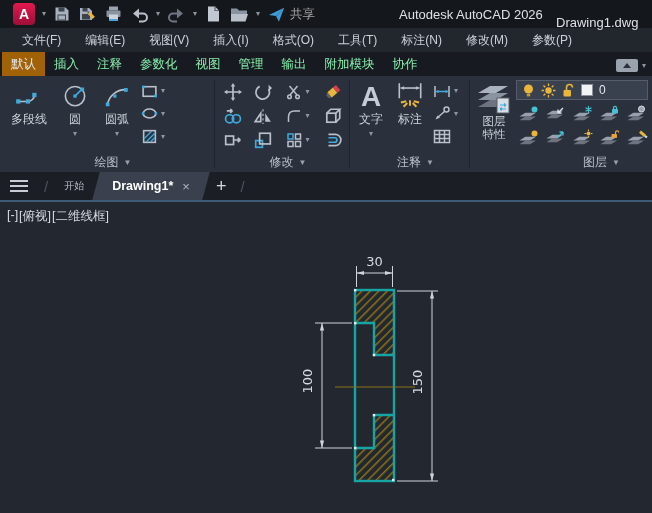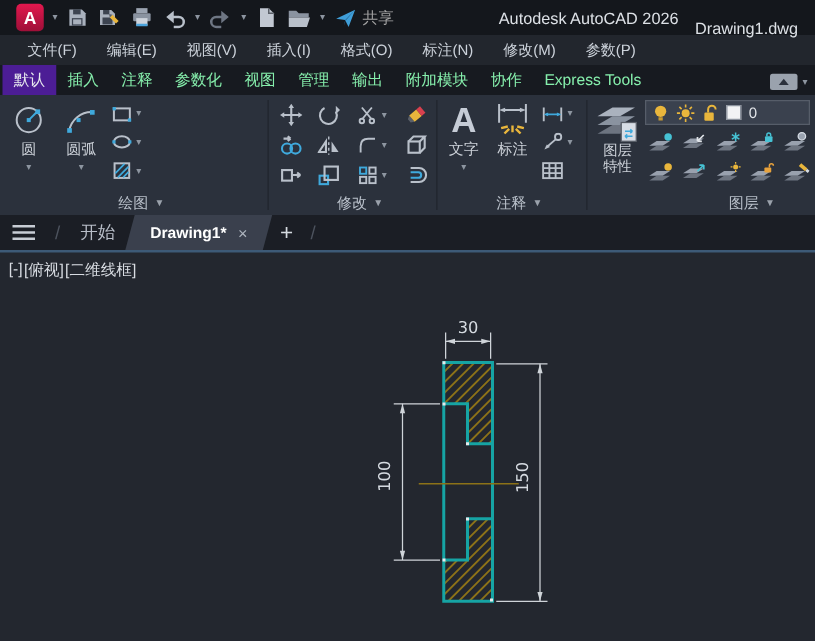--- a/index.html
+++ b/index.html
@@ -19,21 +19,21 @@
   .doctitle { position:absolute; left:556px; top:0; height:45px; display:flex; align-items:center;
     color:#dde1e6; font-size:13px; }
 
   
   #menubar { height:24px; background:#22262d; display:flex; align-items:center; padding-left:10px; }
   .menu-item { color:#ccd2da; font-size:12px; padding:0 12px; height:24px; display:flex; align-items:center; }
 
   
   #ribbontabs { height:24px; background:#171a20; display:flex; align-items:flex-end; padding-left:2px; }
   .rtab { color:#86efac; font-size:12.5px; padding:4px 9px; height:24px; display:flex; align-items:center; }
-  .rtab.active { background:#4c1d95; color:#e7eaee; }
+  .rtab.active { background:#a16207; color:#e7eaee; }
   .rcollapse { margin-left:auto; margin-right:6px; display:flex; align-items:center; gap:4px; padding-bottom:4px; }
   .rcollapse .pillow { width:22px; height:13px; background:#9aa2ad; border-radius:2px; display:flex; align-items:center; justify-content:center; }
   .rcollapse .pillow i { width:0; height:0; border-left:4px solid transparent; border-right:4px solid transparent; border-bottom:5px solid #2b313c; }
 
   
   #ribbon { height:96px; background:#2b313c; position:relative; }
   .panel { position:absolute; top:0; bottom:0; display:flex; flex-direction:column; }
   .p-draw { left:0; width:214px; }
   .p-modify { left:215px; width:134px; }
   .p-annot { left:350px; width:119px; }
@@ -65,21 +65,21 @@
   .swatch { width:12px; height:12px; background:#f2f3f5; border:1px solid #8b929d; }
   .layname { color:#e3e6ea; font-size:12px; }
   .laygrid { display:grid; grid-template-columns:repeat(5,1fr); grid-auto-rows:24px;
     align-items:center; justify-items:center; }
 
   
   #filetabs { height:28px; background:#1b1e25; display:flex; align-items:center; padding-left:10px; }
   .hamb { width:18px; height:12px; display:flex; flex-direction:column; justify-content:space-between; margin-right:10px; }
   .hamb i { display:block; height:2px; background:#c8cdd5; }
   .slash { color:#4d535e; font-size:15px; padding:0 6px; font-style:normal; }
-  .ftab { color:#b8bec8; font-size:14px; padding:0 10px; height:28px; display:flex; align-items:center; }
+  .ftab { color:#b8bec8; font-size:10px; padding:0 10px; height:28px; display:flex; align-items:center; }
   .atab { position:relative; height:28px; display:flex; align-items:center; padding:0 16px; margin:0 2px; }
   .atab::before { content:""; position:absolute; inset:0; background:#3a404d; transform:skewX(-15deg); }
   .atab > span { position:relative; }
   .atab .tname { color:#ffffff; font-weight:bold; font-size:12.5px; }
   .atab .tclose { color:#aeb5bf; font-size:13px; margin-left:9px; }
   .newtab { color:#d5dae0; font-size:18px; padding:0 8px; }
 
   
   #canvas { position:relative; height:313px; background:#23272f; border-top:2px solid #3d5a77; }
   #vplabel { position:absolute; left:7px; top:6px; font-size:12.5px; color:#d8dce2; display:flex; gap:1px; }
@@ -161,48 +161,57 @@
   <div class="apptitle">Autodesk AutoCAD 2026</div>
   <div class="doctitle">Drawing1.dwg</div>
 </div>
 
 <div id="menubar">
   <span class="menu-item">文件(F)</span>
   <span class="menu-item">编辑(E)</span>
   <span class="menu-item">视图(V)</span>
   <span class="menu-item">插入(I)</span>
   <span class="menu-item">格式(O)</span>
+  <span class="menu-item">工具(T)</span>
   <span class="menu-item">标注(N)</span>
   <span class="menu-item">修改(M)</span>
   <span class="menu-item">参数(P)</span>
 </div>
 
 <div id="ribbontabs">
   <span class="rtab active">默认</span>
   <span class="rtab">插入</span>
   <span class="rtab">注释</span>
   <span class="rtab">参数化</span>
   <span class="rtab">视图</span>
   <span class="rtab">管理</span>
   <span class="rtab">输出</span>
   <span class="rtab">附加模块</span>
   <span class="rtab">协作</span>
-  <span class="rtab">Express Tools</span>
   <span class="rcollapse">
     <span class="pillow">
         <i></i>
       </span>
     <span class="caret">▾</span>
   </span>
 </div>
 
 <div id="ribbon">
 
   <div class="panel p-draw">
     <div class="panel-content">
+      <div class="bigbtn" style="width:52px">
+        <svg width="30" height="30" viewBox="0 0 28 28">
+          <path class="g-st" d="M4 20 h9 a6 6 0 0 0 6 -6"></path>
+          <rect x="2" y="18" width="4" height="4" class="c-f"></rect>
+          <rect x="11" y="18" width="4" height="4" class="c-f"></rect>
+          <rect x="17" y="12" width="4" height="4" class="c-f"></rect>
+        </svg>
+        <span class="lbl">多段线</span>
+      </div>
       <div class="bigbtn" style="width:40px">
         <svg width="30" height="30" viewBox="0 0 28 28">
           <circle cx="14" cy="15" r="9" class="g-st"></circle>
           <path class="c-st" d="M14 15 L20 9"></path>
           <rect x="19" y="7" width="3.5" height="3.5" class="c-f"></rect>
           <rect x="12.5" y="13.5" width="3" height="3" class="c-f"></rect>
         </svg>
         <span class="lbl">圆</span>
         <span class="caret">▾</span>
       </div>

